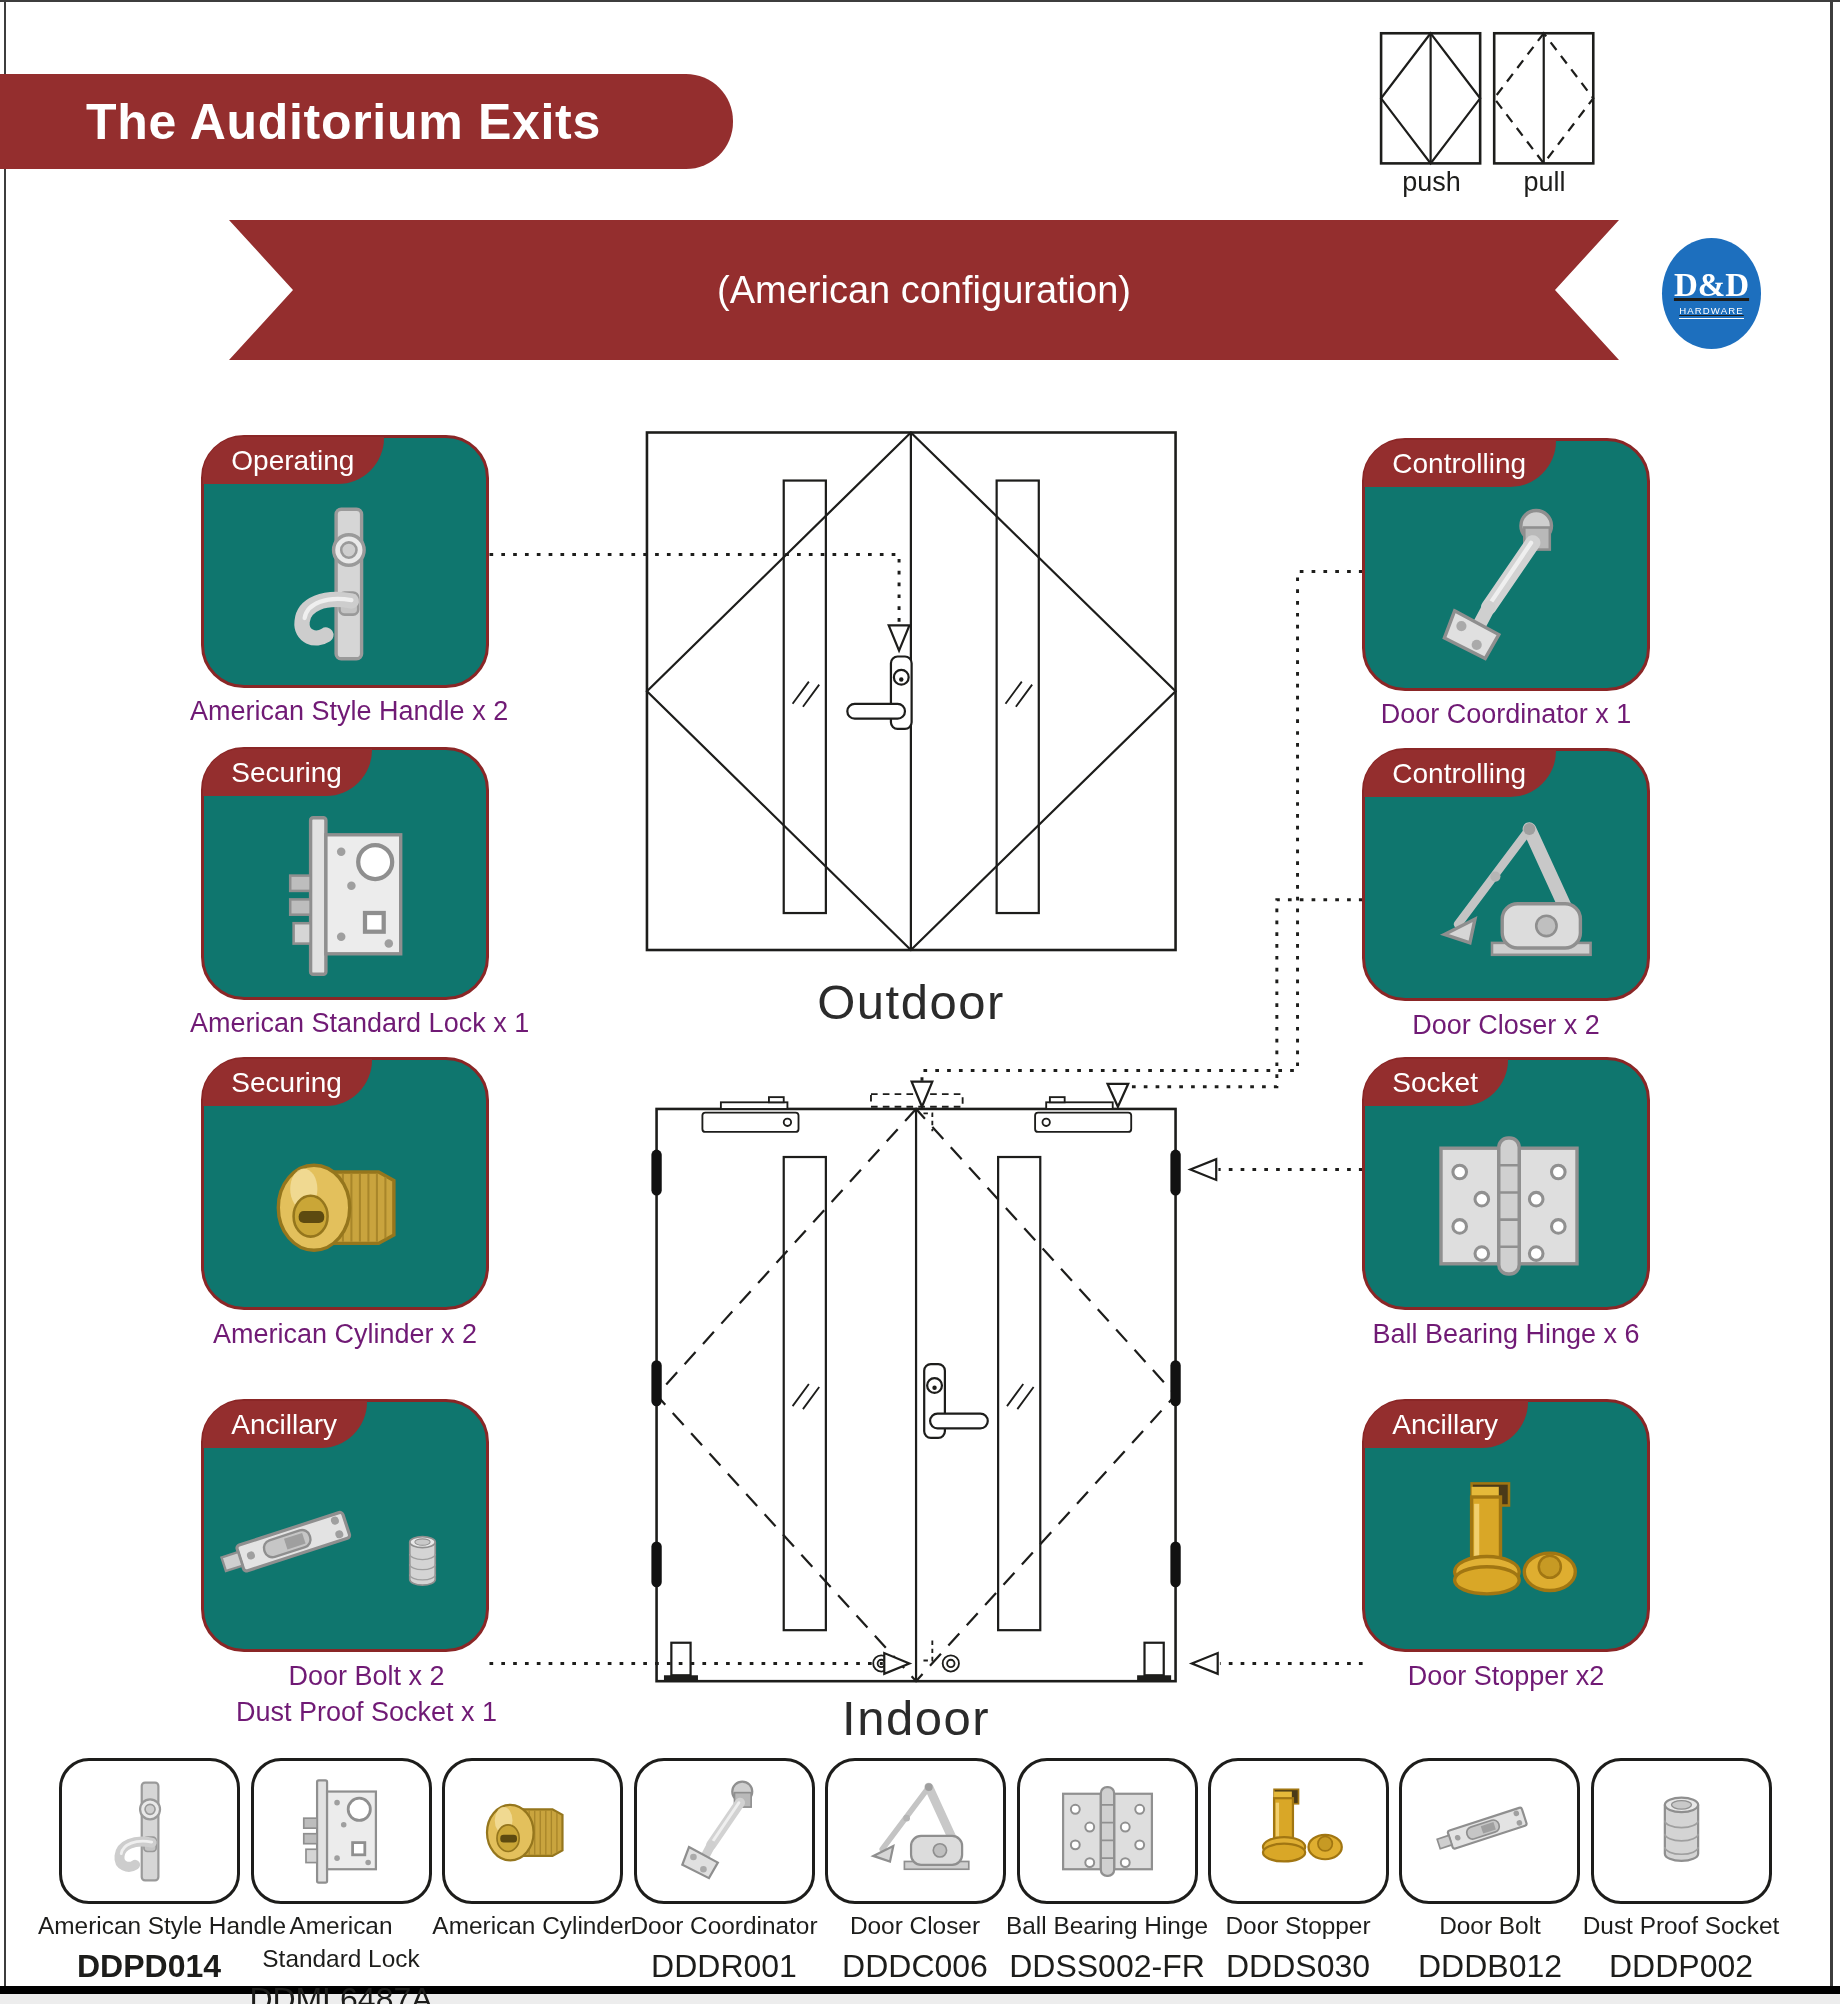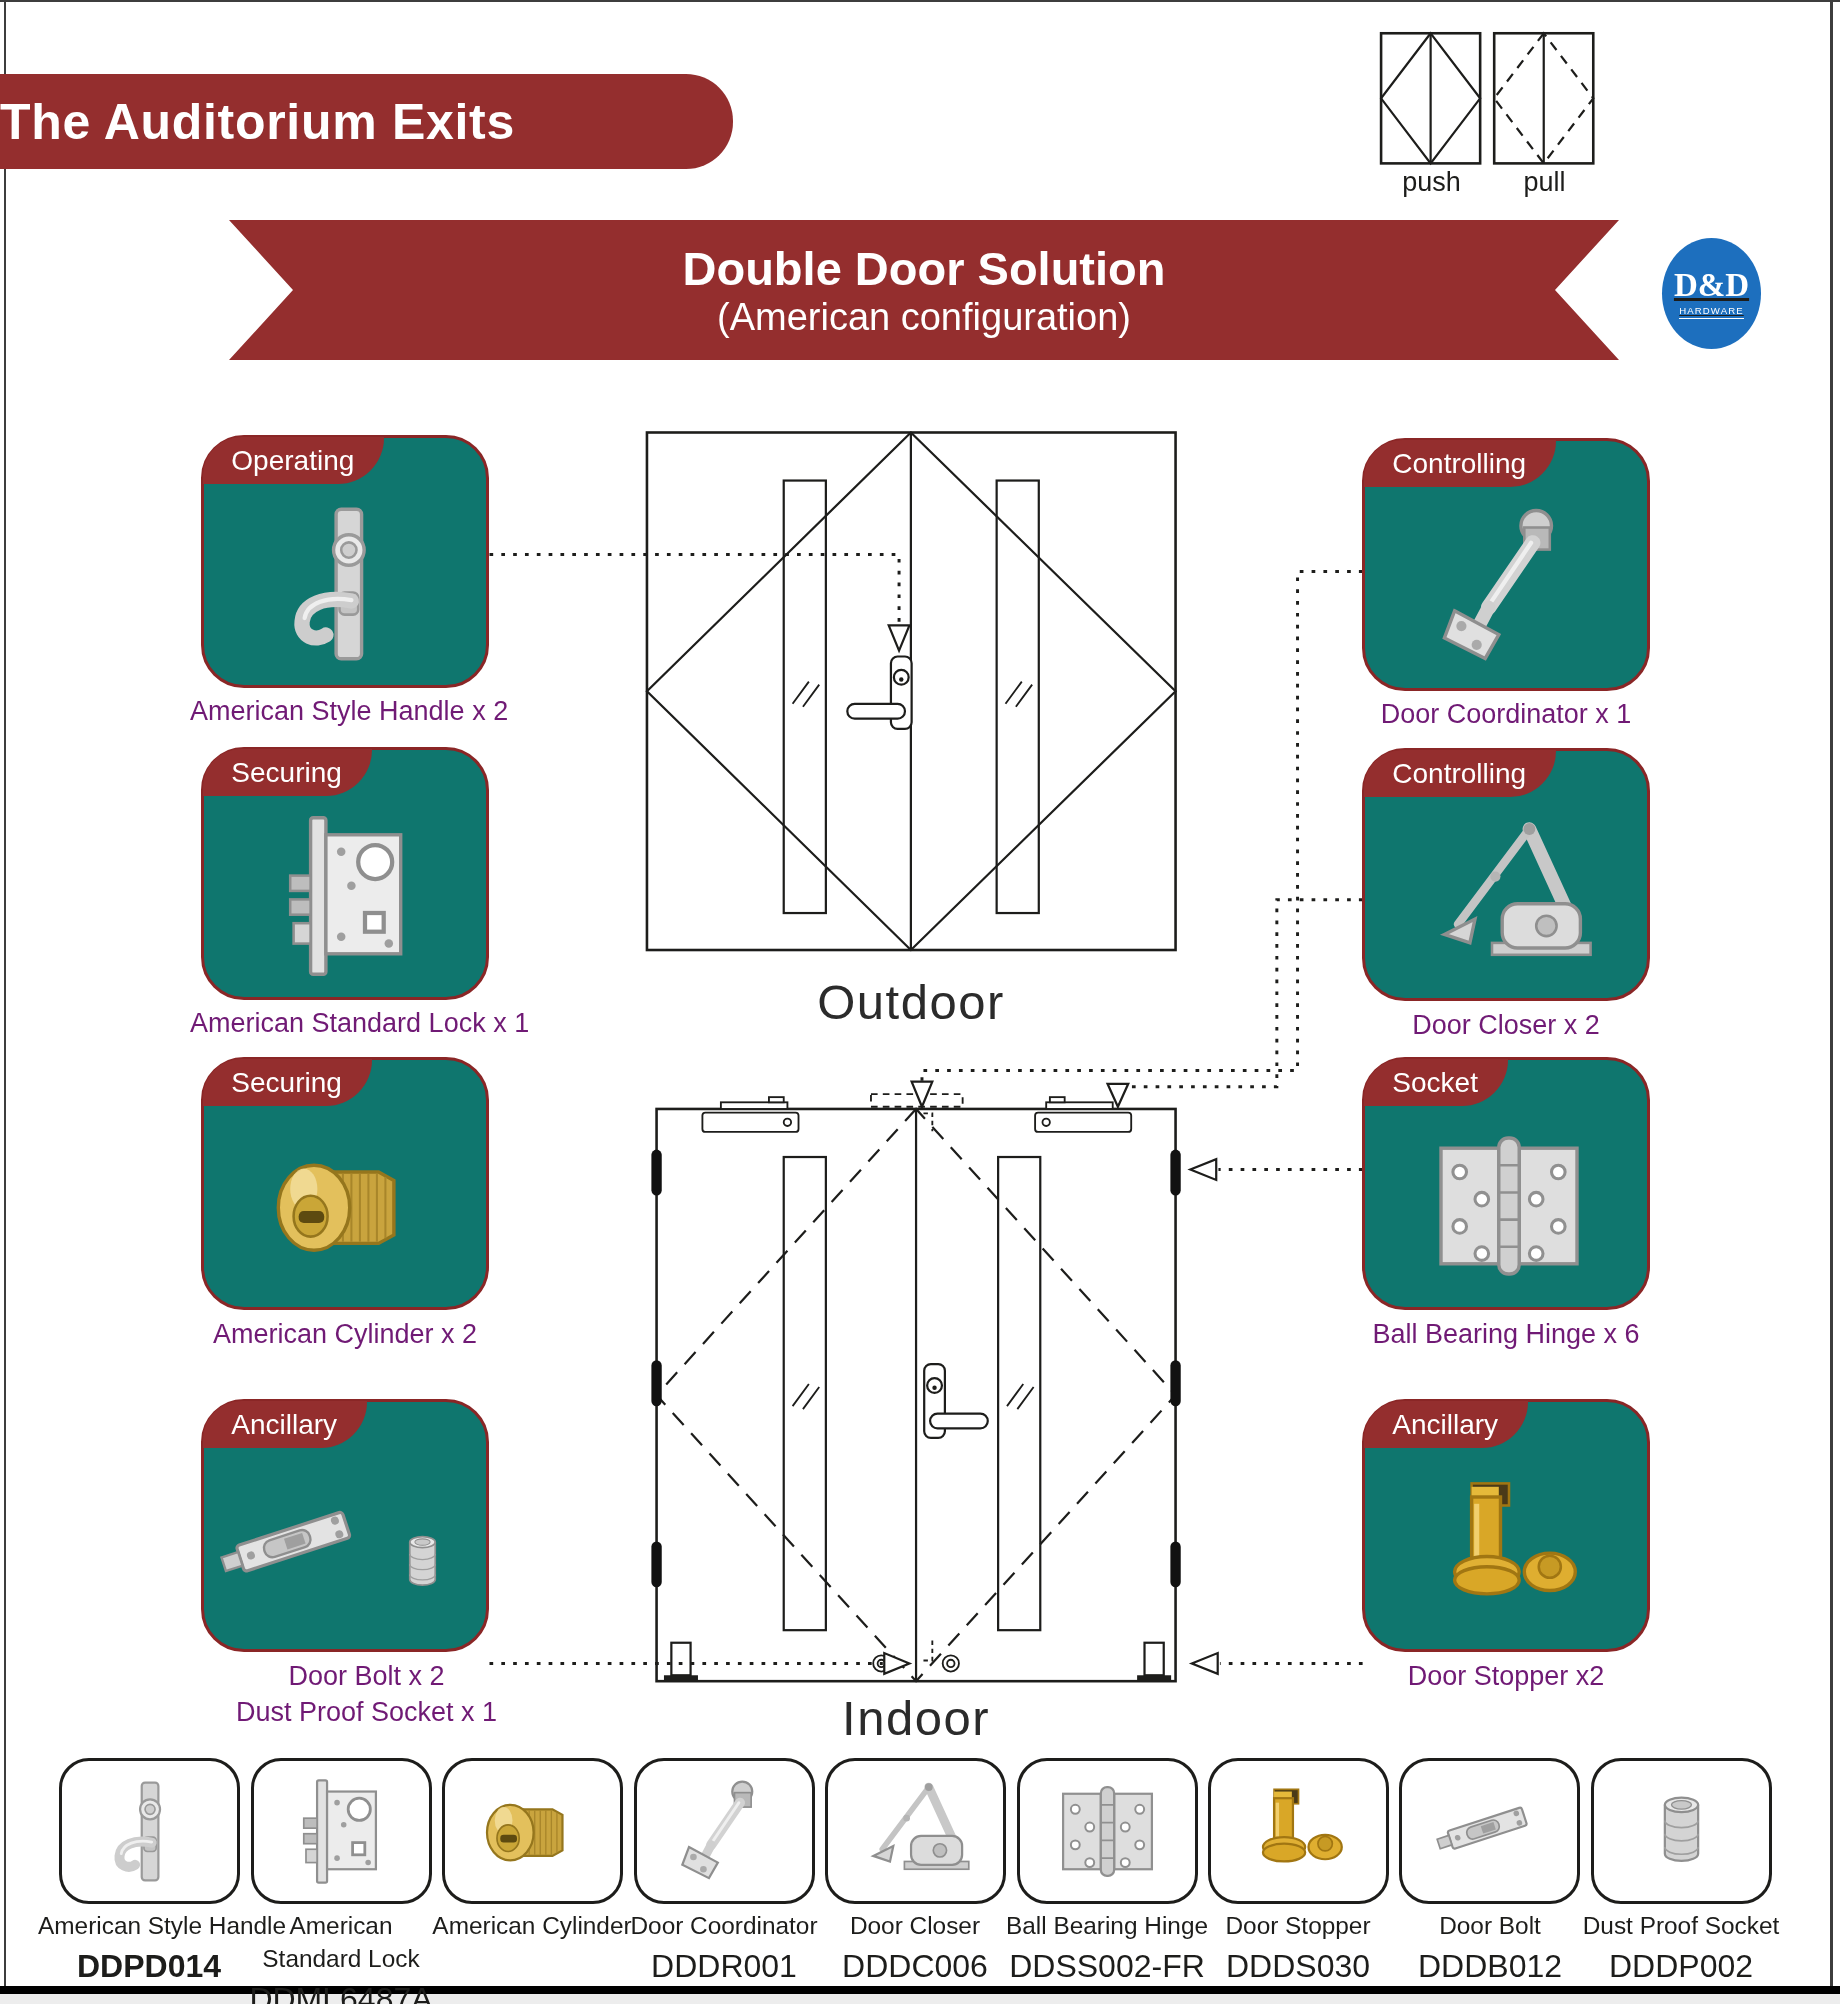--- a/index.html
+++ b/index.html
@@ -8,21 +8,21 @@
   .abs{position:absolute;}
   
   #border-top{left:0;top:2;width:1841px;height:2.2px;background:#3d3d3d;}
   #border-left{left:3.7px;top:0;width:2.2px;height:2005px;background:#3d3d3d;}
   #border-right{left:1830px;top:0;width:3px;height:2005px;background:#3d3d3d;}
   #bottom-bar{left:0;top:1986px;width:1841px;height:8.1px;background:#000;}
   #bottom-strip{left:0;top:1994px;width:1841px;height:11px;background:#ededed;}
   
   #title-banner{left:0;top:74px;width:733px;height:95px;background:var(--red);
     border-radius:0 47px 47px 0;display:flex;align-items:center;}
-  #title-banner span{color:#fff;font-size:50px;font-weight:bold;letter-spacing:0.7px;}
+  #title-banner span{color:#fff;font-size:50px;font-weight:bold;padding-left:86px;letter-spacing:0.7px;}
   
   #ribbon{left:229px;top:220px;width:1390px;height:140px;background:var(--red);
     clip-path:polygon(0 0,100% 0,calc(100% - 64px) 50%,100% 100%,0 100%,64px 50%);
     display:flex;flex-direction:column;align-items:center;justify-content:center;}
   #ribbon .t1{color:#fff;font-size:47px;font-weight:bold;line-height:53px;}
   #ribbon .t2{color:#fff;font-size:38px;line-height:44px;}
   
   #logo{left:1662px;top:238px;width:99px;height:111px;border-radius:50%;background:var(--blue);
     display:flex;flex-direction:column;align-items:center;justify-content:center;text-decoration:underline;}
   #logo .l1{font-family:"Liberation Serif",serif;font-weight:bold;color:#fff;font-size:33px;line-height:34px;}
@@ -172,21 +172,20 @@
   <div class="abs" id="bottom-strip"></div>
 
   <div class="abs" id="title-banner" style="z-index:2;">
     <span>The Auditorium Exits</span>
   </div>
 
   <div class="abs pp-label" style="left:1381px;top:167px;z-index:2;">push</div>
   <div class="abs pp-label" style="left:1494px;top:167px;z-index:2;">pull</div>
 
   <div class="abs" id="ribbon" style="z-index:2;">
-    <div class="t1">Double Door Solution</div>
     <div class="t2">(American configuration)</div>
   </div>
 
   <div class="abs" id="logo" style="z-index:2;">
     <div class="l1">D&amp;D</div>
     <div class="l2">HARDWARE</div>
   </div>
 
   <div class="abs door-label" style="left:763px;top:974px;width:296px;z-index:2;">Outdoor</div>
   <div class="abs door-label" style="left:768px;top:1690px;width:296px;z-index:2;">Indoor</div>

